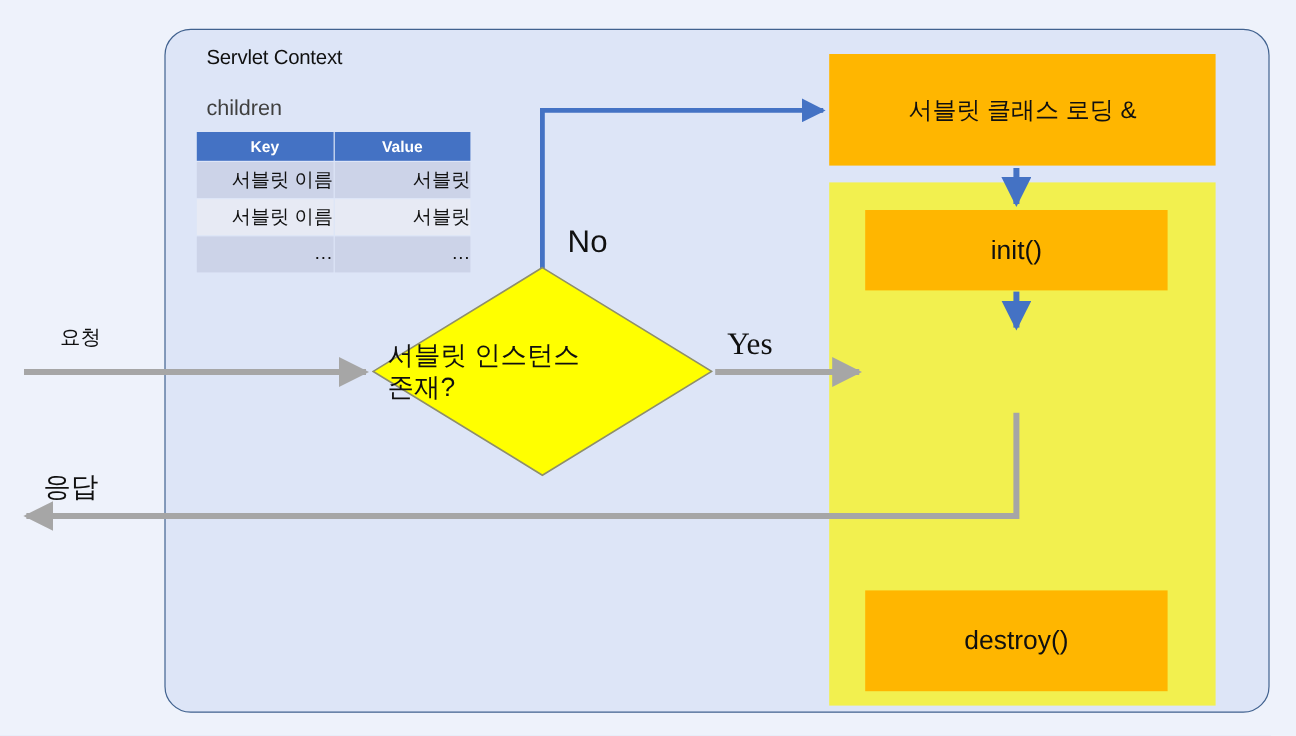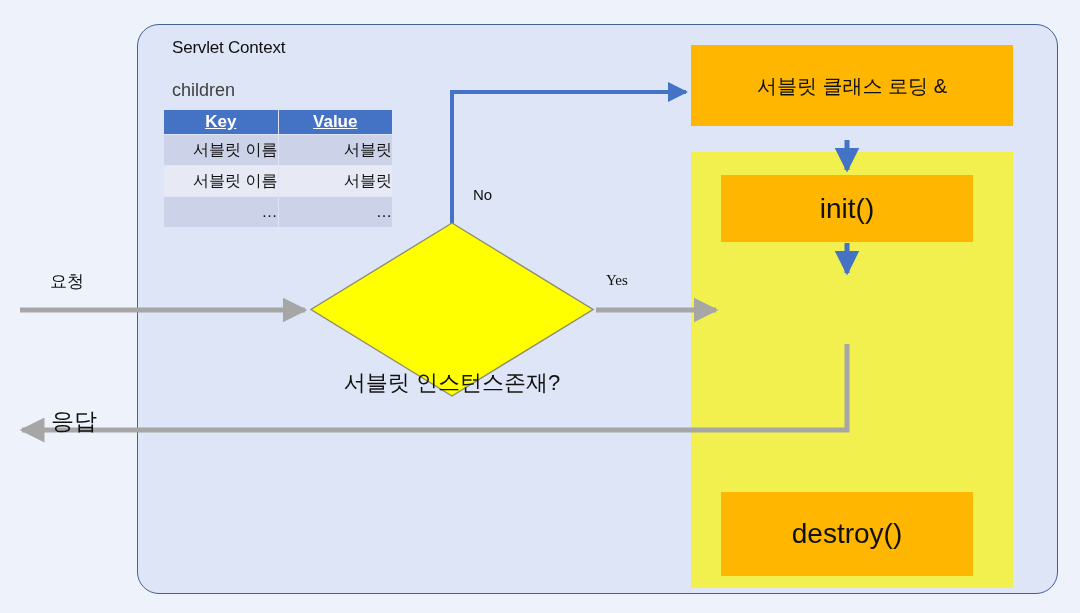--- a/index.html
+++ b/index.html
@@ -52,26 +52,25 @@
     left: 163px;
     top: 109px;
     width: 230px;
     border-collapse: separate;
     border-spacing: 1px;
     table-layout: fixed;
   }
   #children-table th {
     background: #4472c4;
     color: #ffffff;
-    font-size: 17px;
+    font-size: 13px;
     font-weight: bold;
     height: 24px;
     text-align: center;
     padding: 0;
-    text-decoration: underline;
   }
   #children-table td {
     font-size: 16px;
     color: #101010;
     height: 30px;
     text-align: right;
     padding: 0;
     font-weight: normal;
   }
   #children-table tr.odd td { background: #ccd3e8; }
@@ -80,41 +79,41 @@
   
   #decision {
     left: 310px;
     top: 222px;
     width: 284px;
     height: 175px;
   }
   #decision svg { display: block; }
   #decision-label {
     position: absolute;
-    left: 0;
+    left: 13px;
     top: 0;
     width: 284px;
     height: 175px;
     display: flex;
-    flex-direction: row;
-    align-items: flex-end;
+    flex-direction: column;
+    align-items: flex-start;
     justify-content: center;
     font-size: 22px;
     color: #101010;
     line-height: 1.22;
     text-align: center;
     pointer-events: none;
   }
 
   
   #load-box {
     left: 691px;
     top: 45px;
     width: 322px;
-    height: 81px;
+    height: 93px;
     background: #ffb600;
     display: flex;
     flex-direction: column;
     align-items: center;
     justify-content: center;
     font-size: 20px;
     color: #101010;
     line-height: 1.3;
     text-align: center;
     box-sizing: border-box;
@@ -127,37 +126,37 @@
     height: 436px;
     background: #f2f04f;
   }
   .method-box {
     width: 252px;
     left: 721px;
     background: #ffb600;
     display: flex;
     align-items: center;
     justify-content: center;
-    font-size: 28px;
+    font-size: 22px;
     color: #101010;
   }
   #init-box    { top: 175px; height: 67px; }
   #service-box { top: 278px; height: 66px; }
   #destroy-box { top: 492px; height: 84px; }
 
   
   .flow-label {
-    font-size: 15px;
+    font-size: 26px;
     color: #101010;
     white-space: nowrap;
   }
   #label-no  { left: 473px; top: 186px; }
   #label-yes { left: 606px; top: 272px; font-family: Liberation Serif, serif; }
   #label-request  { left: 50px; top: 270px; font-size: 17px; }
-  #label-response { left: 51px; top: 390px; font-size: 23px; margin-top: 16px; }
+  #label-response { left: 36px; top: 390px; font-size: 23px; }
 
   
   #connectors {
     left: 0; top: 0;
     width: 1080px;
     height: 613px;
     pointer-events: none;
   }
 </style>
 </head>

